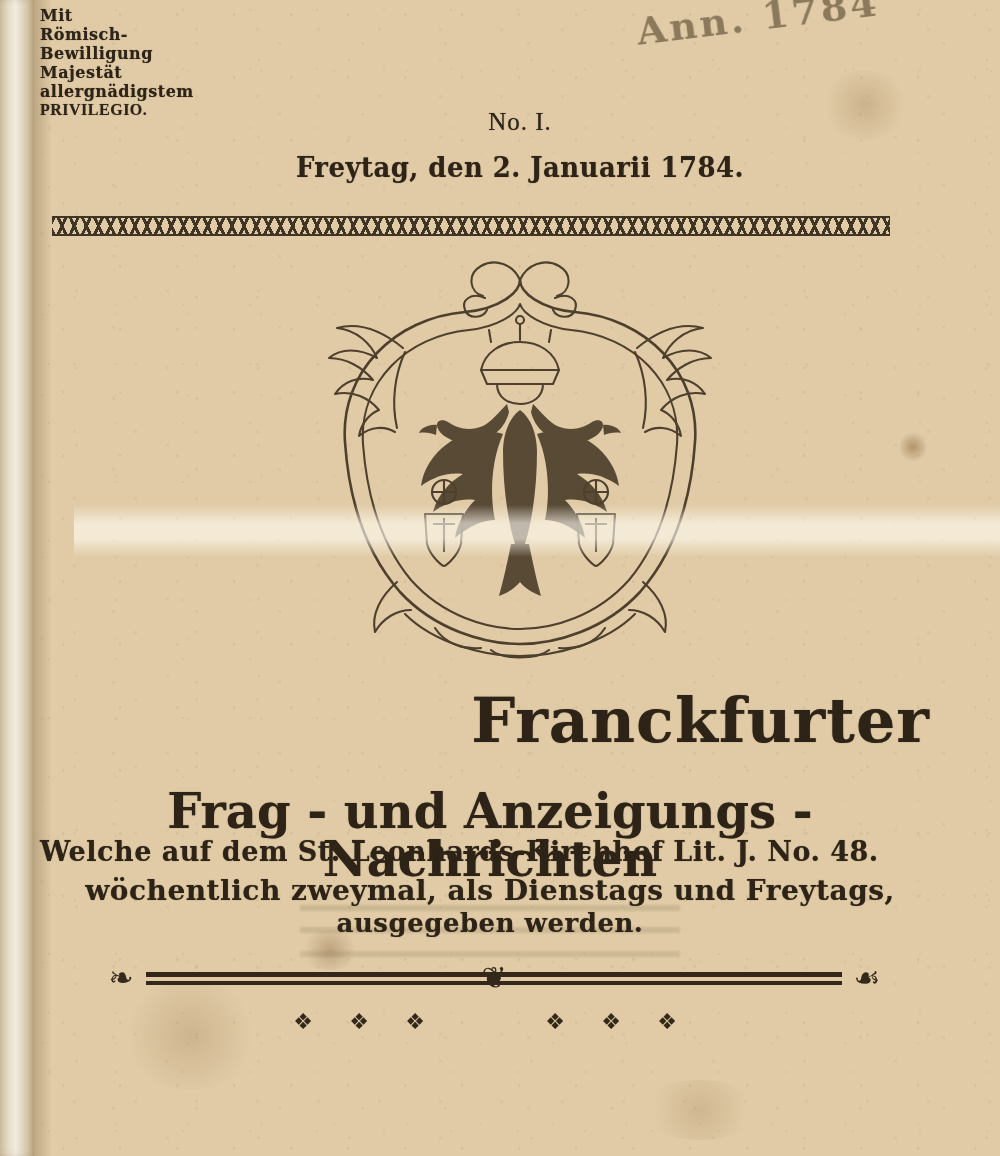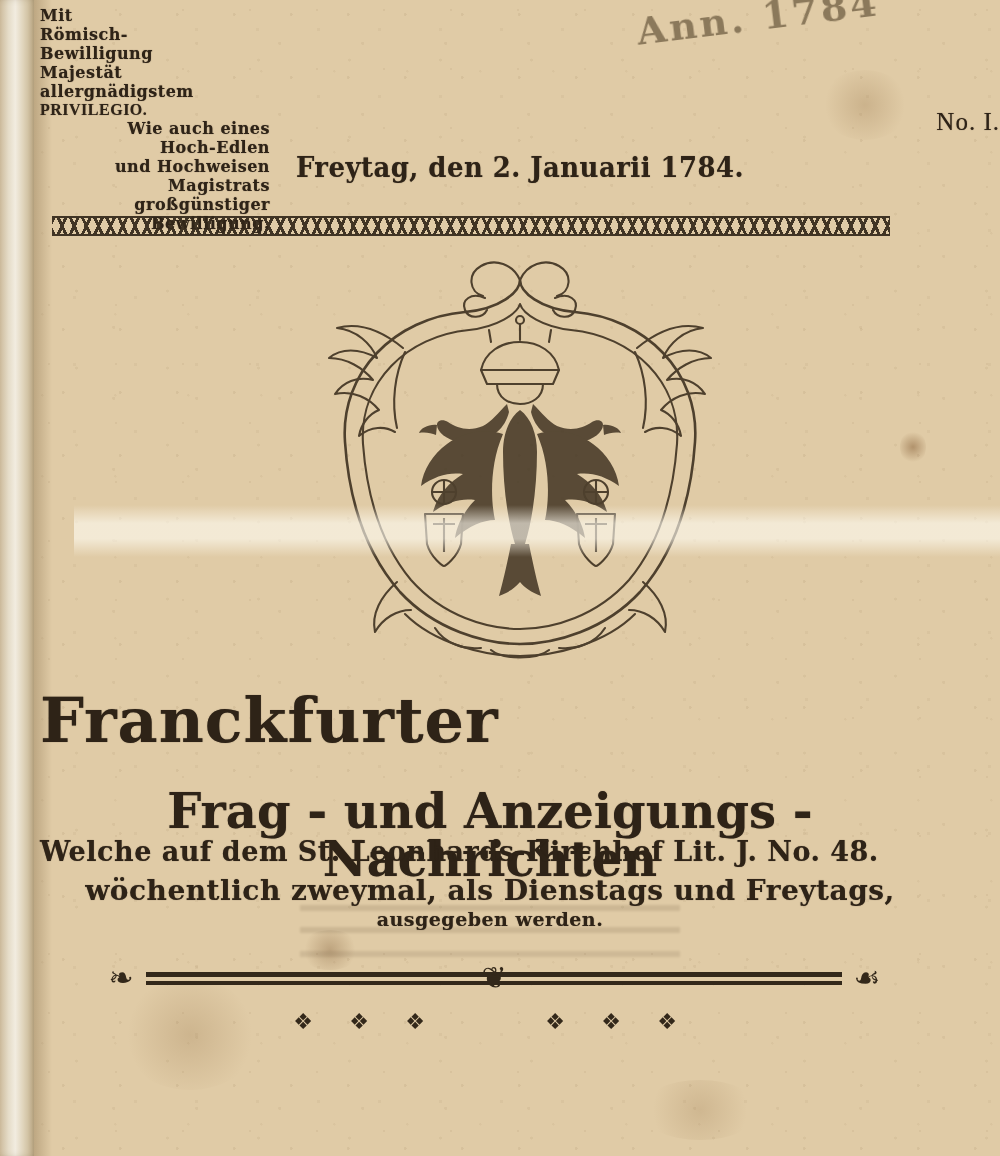--- a/index.html
+++ b/index.html
@@ -91,21 +91,21 @@
     font-style: normal;
     letter-spacing: .5px;
   }
   .content {
     position: absolute;
     left: 40px; right: 0; top: 0; bottom: 0;
   }
 
   #issue-no {
     position: absolute; top: 108px; left: 0; right: 0;
-    text-align: right;
+    text-align: center;
     font-size: 25px;
     font-family: "Liberation Serif", serif;
     letter-spacing: 1px;
   }
   #issue-date {
     position: absolute; top: 152px; left: 0; right: 0;
     text-align: center;
     font-size: 27px;
     transform: scaleX(.96);
   }
@@ -131,21 +131,21 @@
     position: absolute;
     top: 252px; left: 50%;
     transform: translateX(-50%);
     width: 470px; height: 410px;
     opacity: .88;
   }
 
   
   #masthead-1 {
     position: absolute; top: 690px; left: 0; right: 70px;
-    text-align: left;
+    text-align: right;
     font-size: 62px;
     line-height: 1;
     letter-spacing: 1px;
   }
   #masthead-2 {
     position: absolute; top: 760px; left: 0; right: 60px;
     text-align: center;
     font-size: 48px;
     line-height: 1;
     letter-spacing: 0px;
@@ -154,21 +154,21 @@
   #sub-1 {
     position: absolute; top: 836px; left: 0; right: 60px;
     font-size: 27px;
   }
   #sub-2 {
     position: absolute; top: 874px; left: 0; right: 60px;
     text-align: center; font-size: 28px;
   }
   #sub-3 {
     position: absolute; top: 908px; left: 0; right: 60px;
-    text-align: center; font-size: 19px;
+    text-align: center; font-size: 26px;
   }
 
   
   #rule-bottom {
     position: absolute; top: 968px; left: 58px; right: 110px; height: 22px;
   }
   #rule-bottom .bar {
     position: absolute; left: 48px; right: 48px; height: 5px;
     background: #33281a;
   }
@@ -233,28 +233,20 @@
 
     <div id="priv-left" class="ink fraktur">
       <div>Mit</div>
       <div>Römisch-</div>
       <div>Bewilligung</div>
       <div>Majestät</div>
       <div>allergnädigstem</div>
       <div style="font-family:'Liberation Serif',serif;font-weight:700;letter-spacing:.5px;">PRIVILEGIO.</div>
     </div>
 
-    <div id="priv-right" class="ink fraktur">
-      <div>Wie auch eines</div>
-      <div>Hoch-Edlen</div>
-      <div>und Hochweisen</div>
-      <div>Magistrats</div>
-      <div>großgünstiger</div>
-      <div>Bewilligung.</div>
-    </div>
 
     <svg id="emblem" viewBox="0 0 470 410">
       <g fill="none" stroke="#3a2d1d" stroke-width="2.1" stroke-linecap="round" stroke-linejoin="round">
 
         <path d="M60 190 C55 120 110 66 180 60 C215 57 235 40 235 28 C235 40 255 57 290 60 C360 66 415 120 410 190
                  C406 250 390 300 355 340 C320 378 270 392 235 392 C200 392 150 378 115 340 C80 300 64 250 60 190 Z" stroke-width="2.6"></path>
         <path d="M78 192 C74 130 122 84 184 78 C212 75 232 62 235 52 C238 62 258 75 286 78 C348 84 396 130 392 192
                  C388 246 374 292 344 328 C312 364 268 377 235 377 C202 377 158 364 126 328 C96 292 82 246 78 192 Z"></path>
 
         <path d="M235 28 C228 12 210 6 196 14 C182 22 184 40 198 44"></path>

